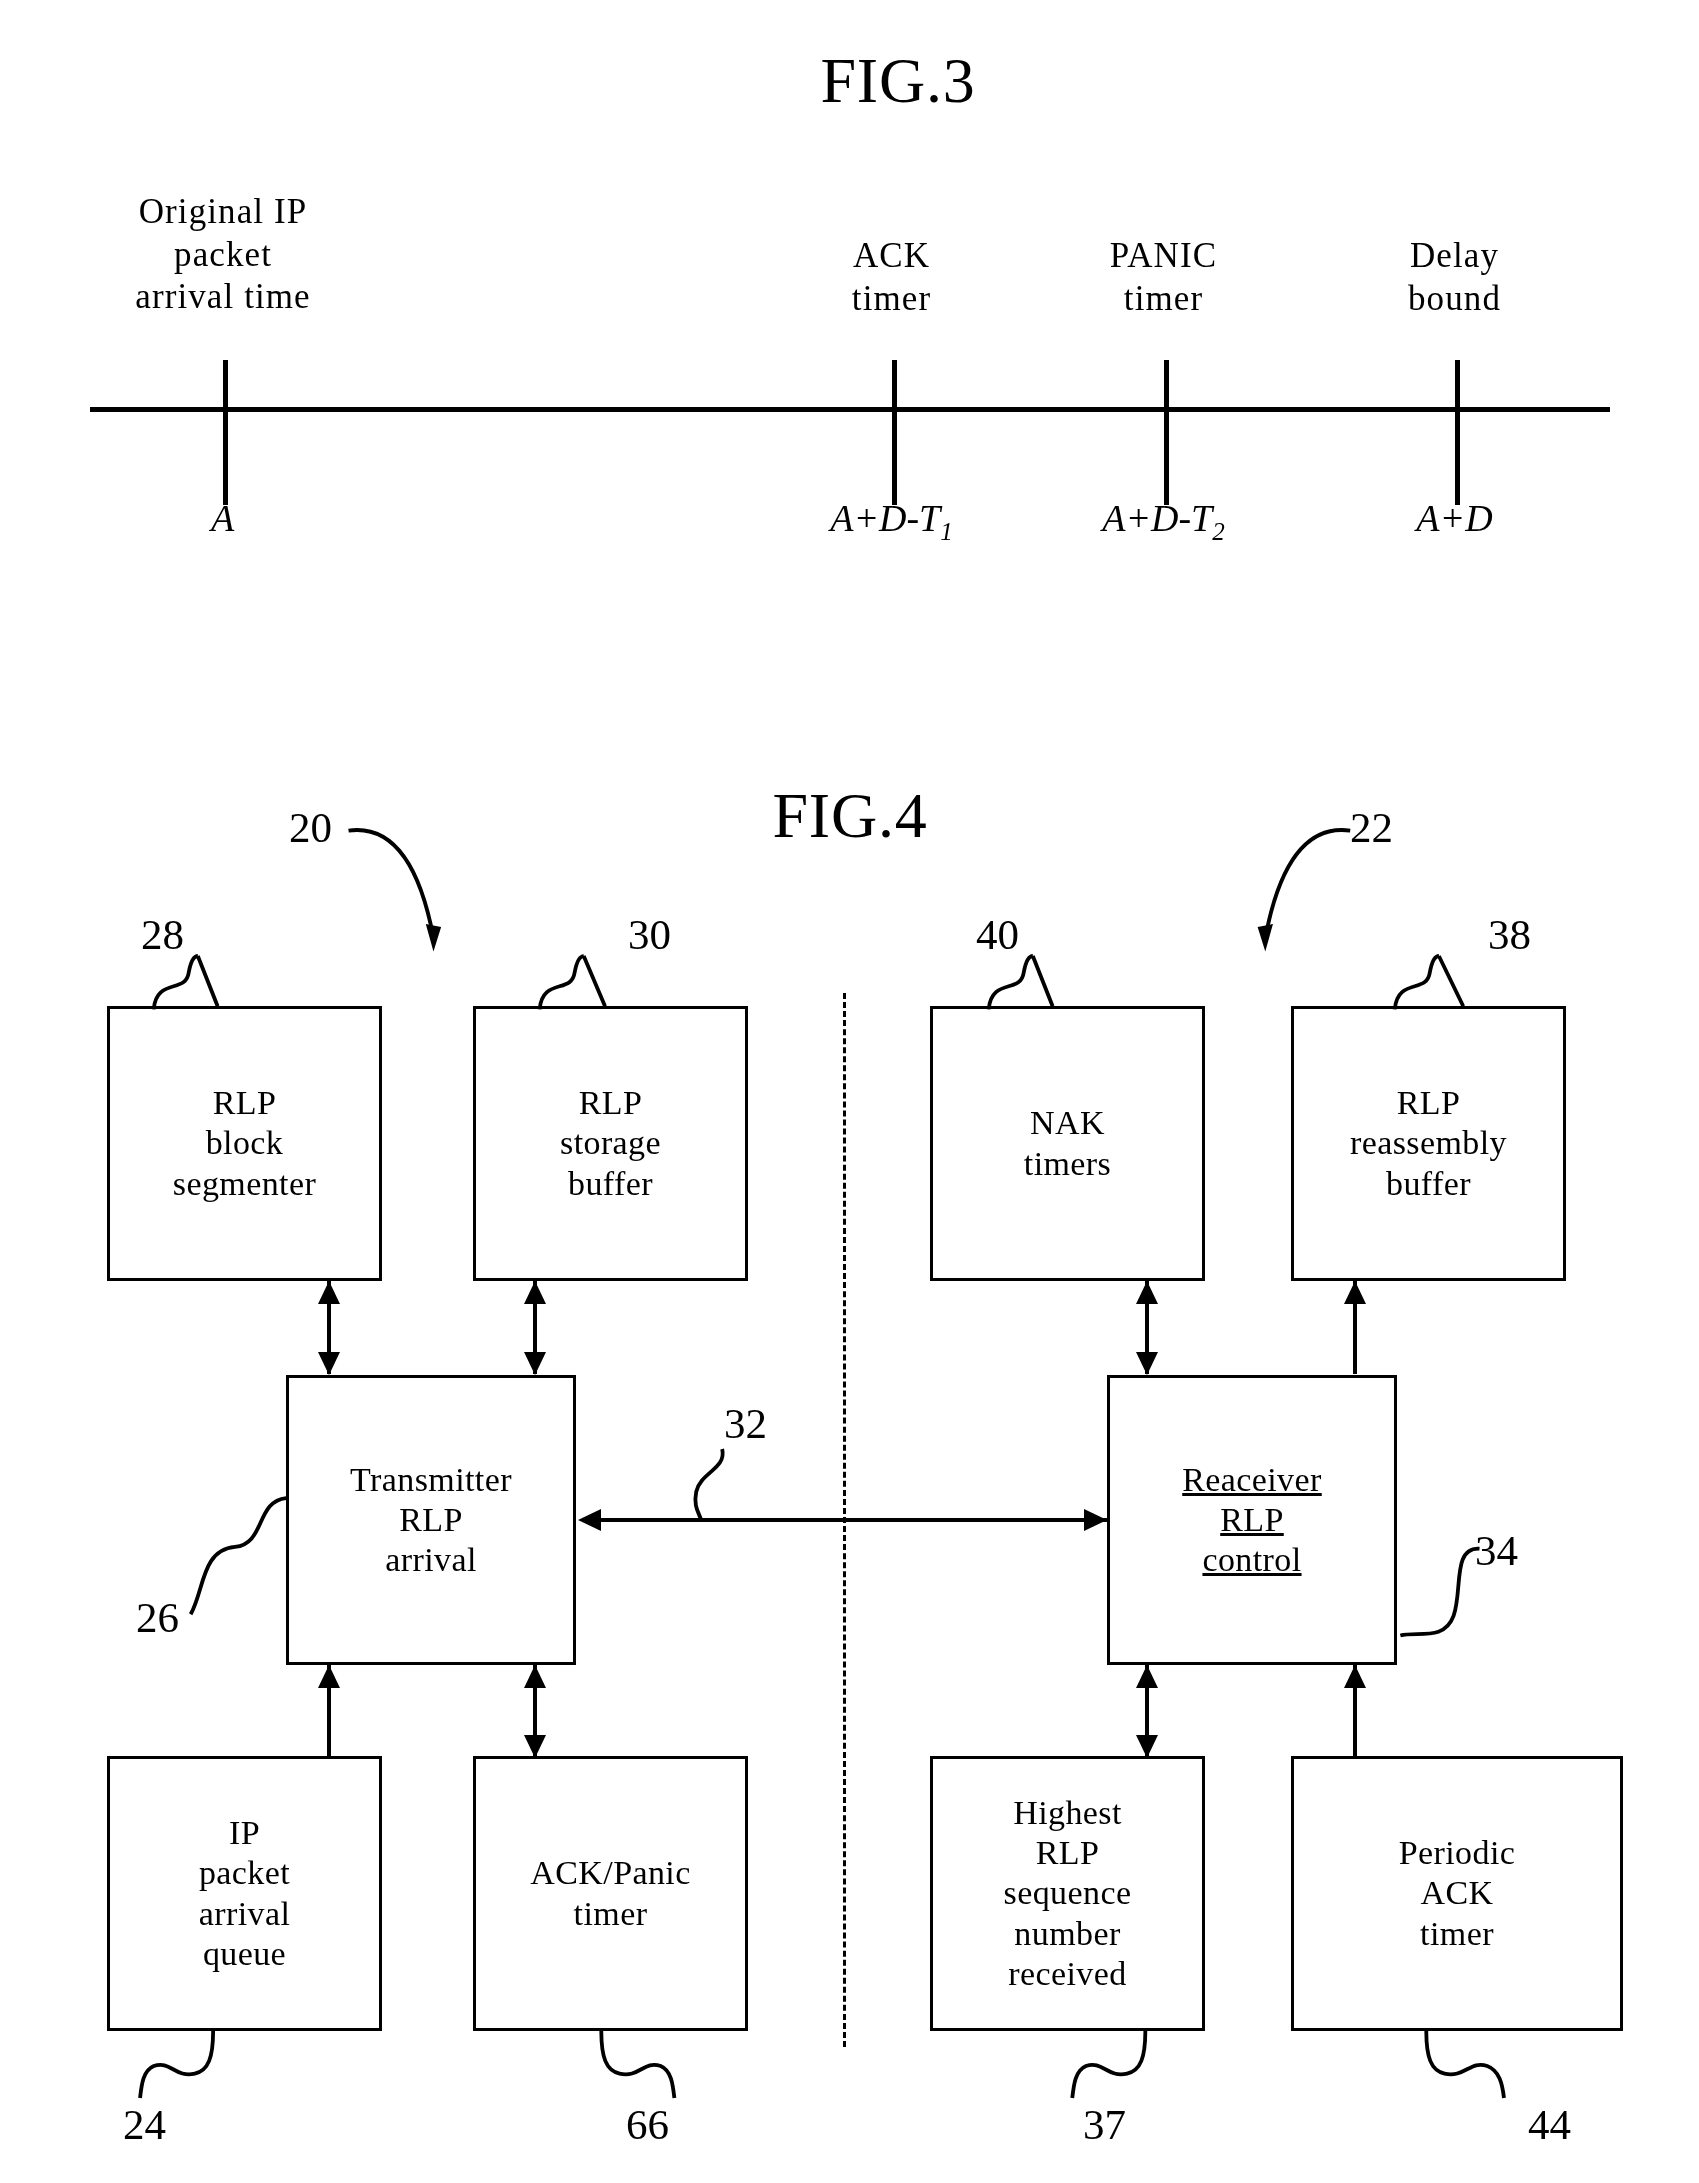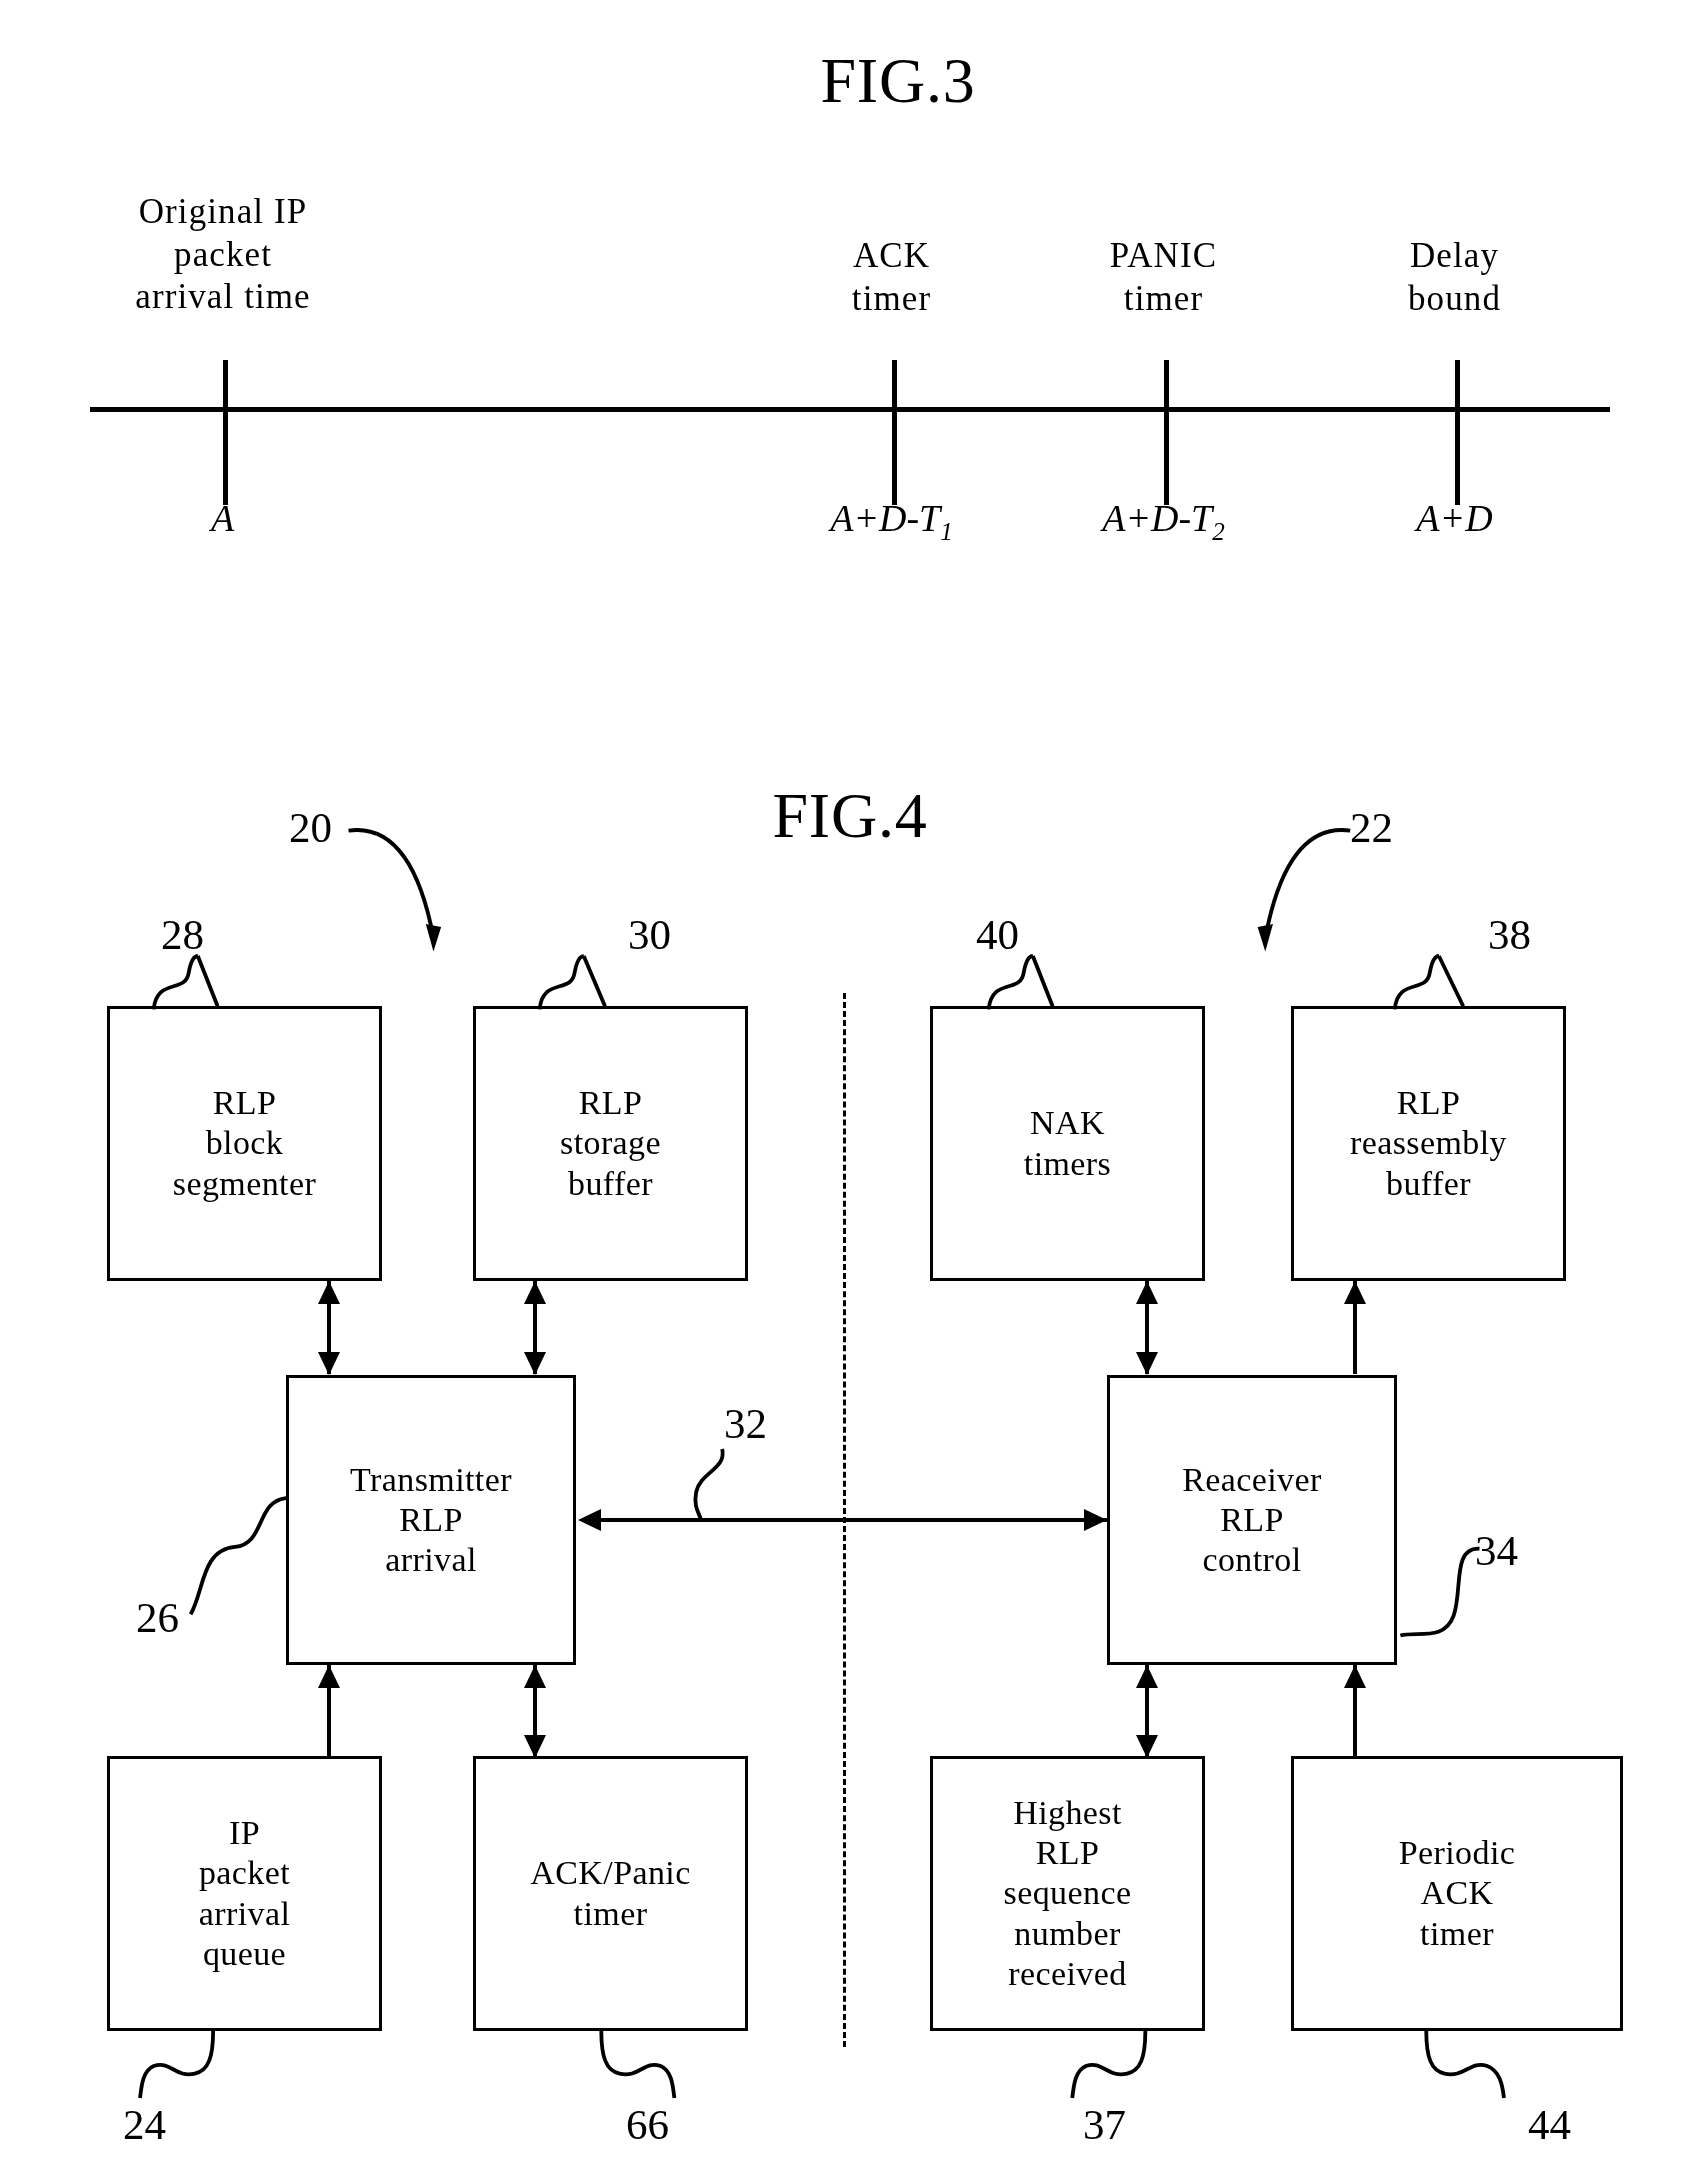--- a/index.html
+++ b/index.html
@@ -203,21 +203,21 @@
 reassembly
 buffer</div>
     </div>
 
     <div class="blk ctrl" style="left:286px; top:1375px; width:290px; height:290px;">
       <div class="blk-label">Transmitter
 RLP
 arrival</div>
     </div>
 
-    <div class="blk ctrl" style="left:1107px; top:1375px; width:290px; height:290px;">
+    <div class="blk ctrl" style="left:1107px; top:1375px; width:290px; height:290px;text-decoration:underline;">
       <div class="blk-label">Reaceiver
 RLP
 control</div>
     </div>
 
     <div class="blk" style="left:107px; top:1756px; width:275px; height:275px;">
       <div class="blk-label">IP
 packet
 arrival
 queue</div>
@@ -284,21 +284,21 @@
     </div>
 
     <div class="refnum" style="left:1350px; top:803px;">22</div>
     <div class="leader" style="left:1237px; top:823px;">
       <svg width="153" height="153" viewBox="0 0 200 200">
         <path d="M 148 10 C 90 2 55 55 37 150" fill="none" stroke="#000" stroke-width="5"></path>
         <path d="M 37 168 L 27 136 L 47 132 Z" fill="#000"></path>
       </svg>
     </div>
 
-    <div class="refnum" style="left:141px; top:910px;margin-left:20px;">28</div>
+    <div class="refnum" style="left:141px; top:910px;">28</div>
     <div class="leader" style="left:149px; top:956px;">
       <svg width="122" height="99" viewBox="0 0 160 130">
         <path d="M 6 70 C 10 28 48 50 52 22 C 56 0 62 0 64 0
                  M 64 0 L 90 66" fill="none" stroke="#000" stroke-width="5"></path>
       </svg>
     </div>
 
     <div class="refnum" style="left:628px; top:910px;">30</div>
     <div class="leader" style="left:535px; top:956px;">
       <svg width="137" height="99" viewBox="0 0 180 130">

